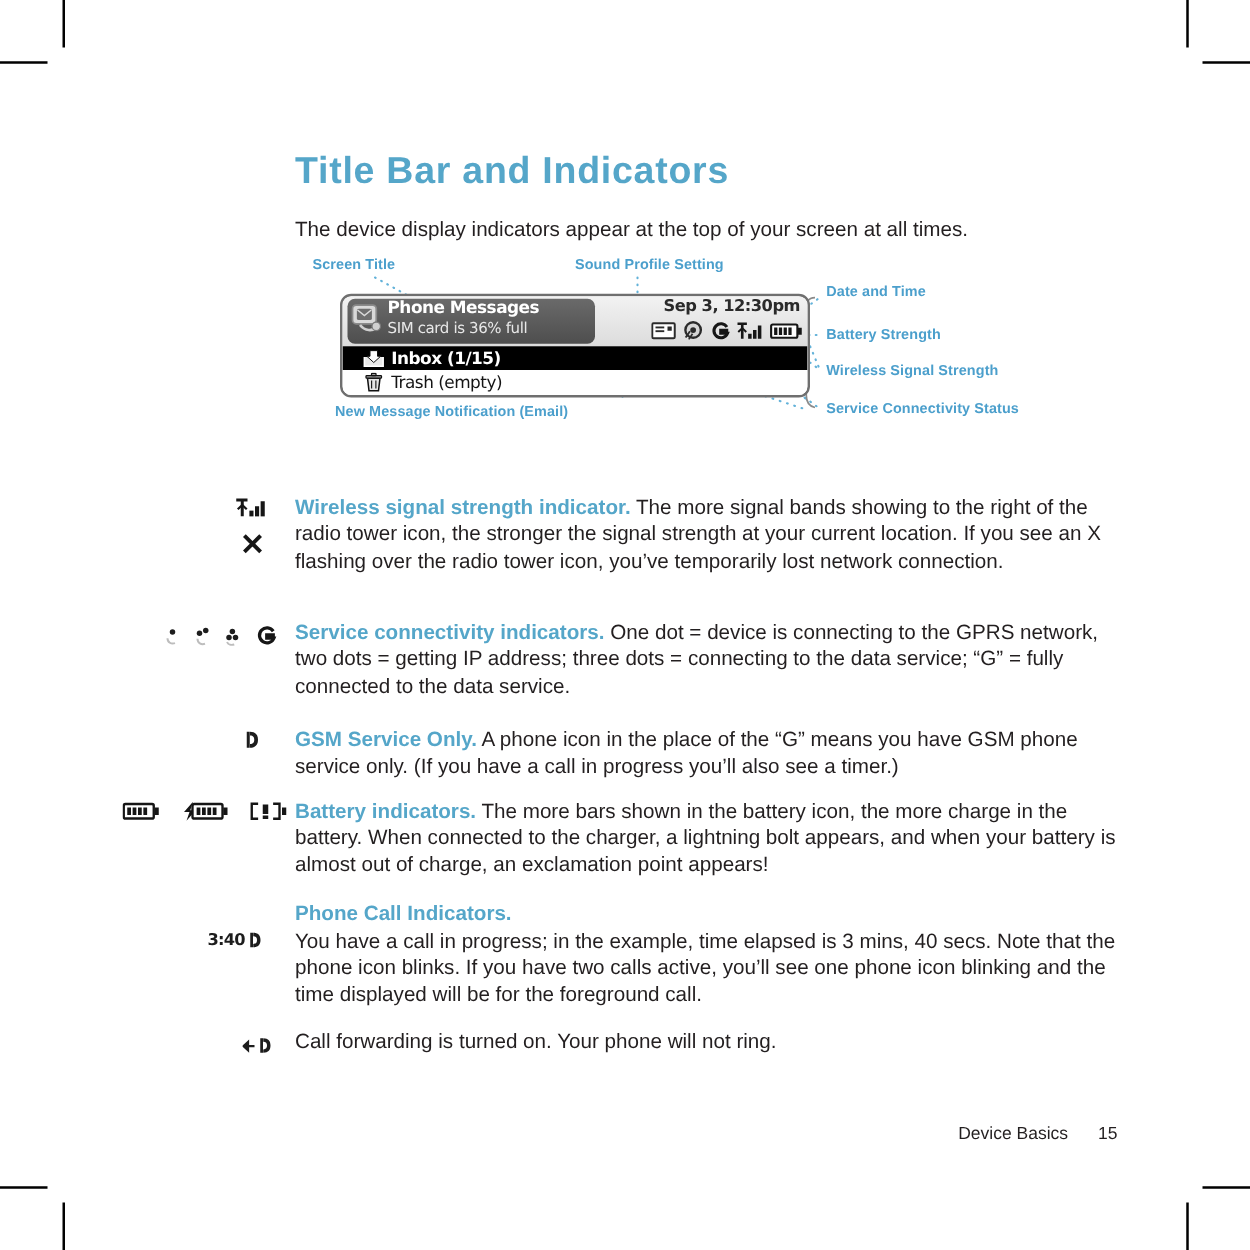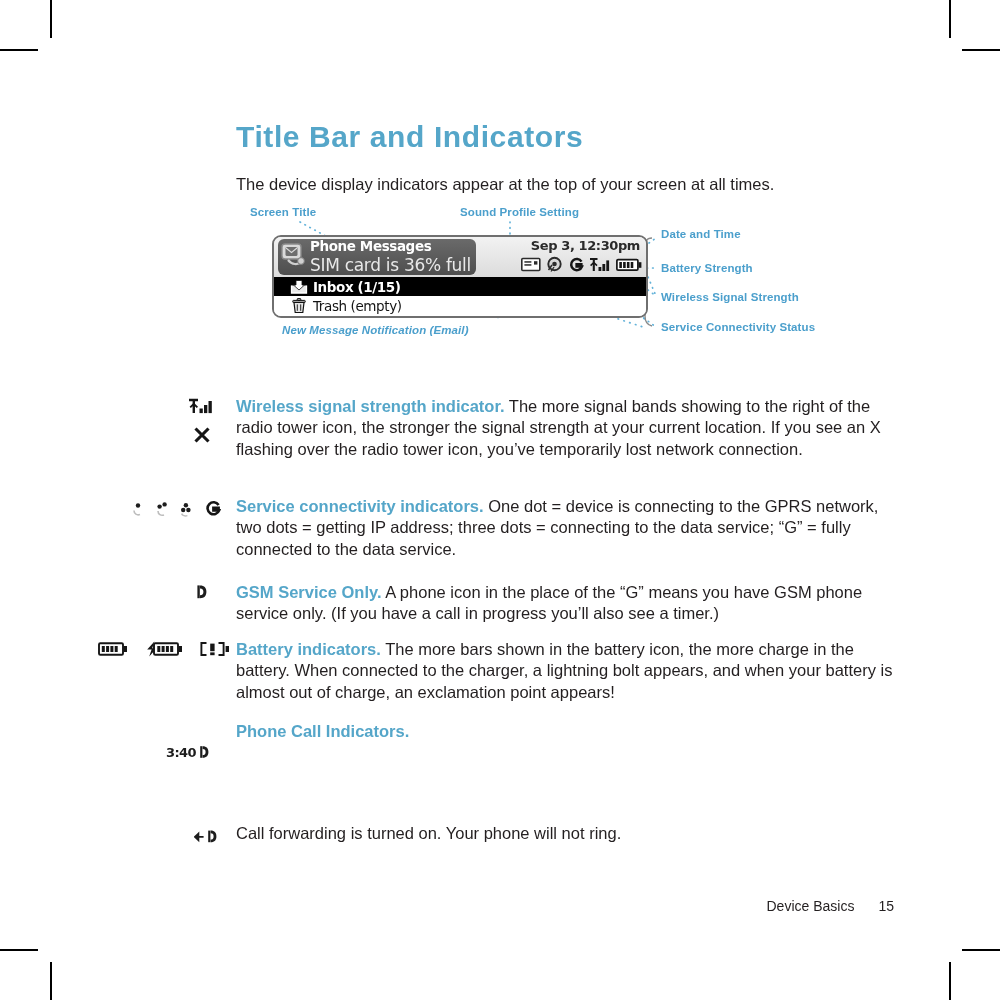--- a/index.html
+++ b/index.html
@@ -32,21 +32,21 @@
   .intro {
     position: absolute; left: 236px; top: 160px; width: 660px;
     font-size: 16.5px; color: #231f20; line-height: 1.25; margin-top: 14px;
   }
   .callout {
     position: absolute; font-size: 11.5px; font-weight: bold;
     color: #4b9fcc; white-space: nowrap; letter-spacing: 0.1px;
   }
   .cl-screen-title  { left: 250px; top: 206px; }
   .cl-sound         { left: 460px; top: 206px; }
-  .cl-newmsg        { left: 282px; top: 324px; font-style: italic; }
+  .cl-newmsg        { left: 268px; top: 324px; }
   .cl-date          { left: 661px; top: 228px; }
   .cl-batt          { left: 661px; top: 262px; }
   .cl-wireless      { left: 661px; top: 291px; }
   .cl-service       { left: 661px; top: 321px; }
 
   .leaders { position: absolute; left: 0; top: 0; width: 1000px; height: 1000px; pointer-events: none; }
 
   
   .device {
     position: absolute; left: 272px; top: 235px;
@@ -70,21 +70,21 @@
   }
   .dev-title {
     position: absolute; left: 36px; top: 1px;
     font-family: "DejaVu Sans", sans-serif;
     font-size: 13.5px; font-weight: bold; color: #ffffff;
     letter-spacing: -0.4px; white-space: nowrap;
   }
   .dev-subtitle {
     position: absolute; left: 36px; top: 18px;
     font-family: "DejaVu Sans", sans-serif;
-    font-size: 17px; color: #e8e8e8;
+    font-size: 12px; color: #e8e8e8;
     letter-spacing: -0.3px; white-space: nowrap;
   }
   .dev-datetime {
     position: absolute; right: 6px; top: 1px;
     font-family: "DejaVu Sans", sans-serif;
     font-size: 13px; font-weight: bold; color: #2a2a2a;
     letter-spacing: -0.4px; white-space: nowrap;
   }
   .dev-status {
     position: absolute; right: 4px; top: 19px;
@@ -313,20 +313,21 @@
   <div class="item-body" style="top:721px;">
     <span class="lead">Phone Call Indicators.</span>
   </div>
   <div class="item-icons" style="left:166px; top:745px; gap:3px; align-items:flex-start;">
     <span style="font-family:'DejaVu Sans', sans-serif; font-size:13px; font-weight:bold; color:#1d1d1d; letter-spacing:-0.6px;">3:40</span>
     <svg class="gicon" width="12" height="16" viewBox="0 0 12 16">
       <path d="M3.6 1.2 C7.8 1.2 9.4 3.6 9.4 7 C9.4 10.4 7.8 12.8 3.6 12.8 L3.6 10.1 C5.9 10.1 6.6 8.9 6.6 7 C6.6 5.1 5.9 3.9 3.6 3.9 Z" fill="#1d1d1d"></path>
       <rect x="1.2" y="1.2" width="2.2" height="11.6" fill="#1d1d1d"></rect>
     </svg>
   </div>
+  <div class="item-body" style="top:743px;">You have a call in progress; in the example, time elapsed is 3 mins, 40 secs. Note that the phone icon blinks. If you have two calls active, you’ll see one phone icon blinking and the time displayed will be for the foreground call.</div>
 
   <div class="item-icons" style="left:194px; top:829px; gap:2px; align-items:center;">
     <svg class="gicon" width="11" height="14" viewBox="0 0 11 14">
       <path d="M9.6 6.9 L4.4 6.9 M4.4 3.6 L0.9 6.9 L4.4 10.2 Z" stroke="#1d1d1d" stroke-width="1.8" fill="#1d1d1d"></path>
     </svg>
     <svg class="gicon" width="12" height="16" viewBox="0 0 12 16">
       <path d="M3.6 1.6 C7.8 1.6 9.4 4 9.4 7.4 C9.4 10.8 7.8 13.2 3.6 13.2 L3.6 10.5 C5.9 10.5 6.6 9.3 6.6 7.4 C6.6 5.5 5.9 4.3 3.6 4.3 Z" fill="#1d1d1d"></path>
       <rect x="1.2" y="1.6" width="2.2" height="11.6" fill="#1d1d1d"></rect>
     </svg>
   </div>

